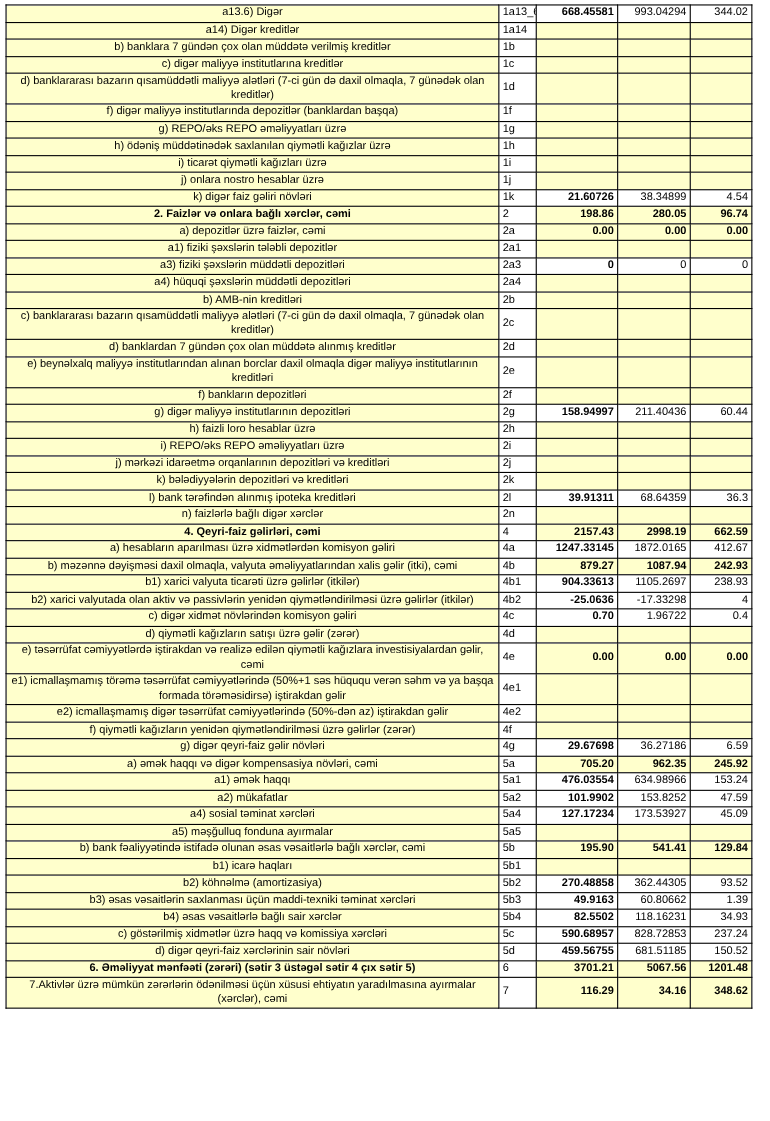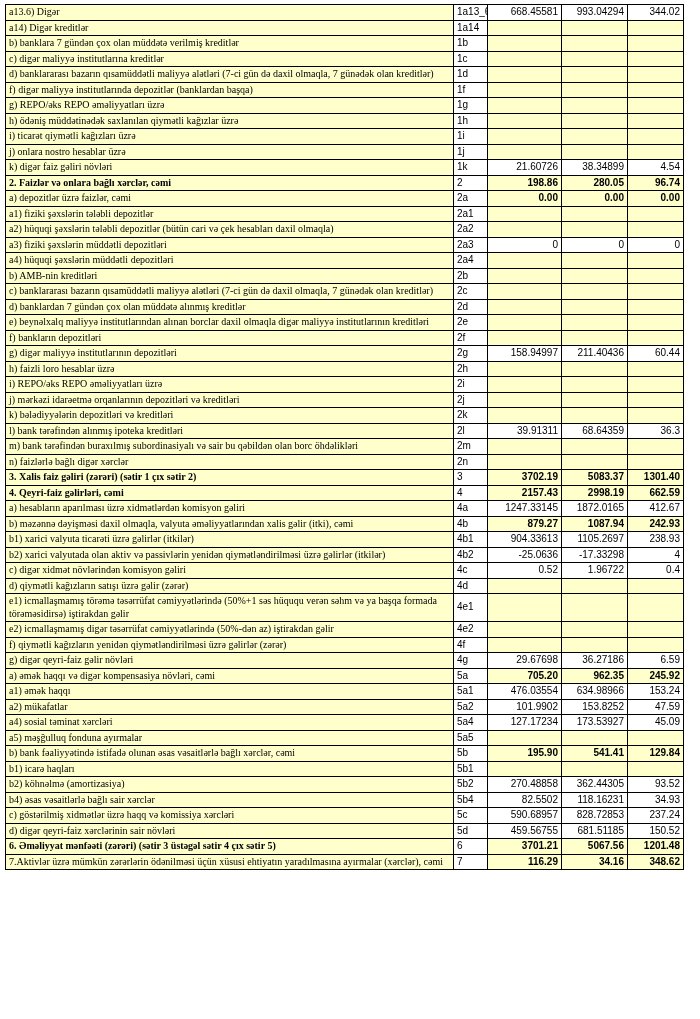--- a/index.html
+++ b/index.html
@@ -25,35 +25,34 @@
   table.fin td {
     border: 1px solid var(--brd, #000000);
     font-size: 10px;
     line-height: 12.5px;
     padding: 1px 3px;
     vertical-align: middle;
     overflow: hidden;
   }
   td.c-label {
     background: var(--hl, #FFFFCC);
-    text-align: left;
-    font-family: Liberation Serif, serif;
+    text-align: center;
   }
   td.c-label.b { font-weight: bold; }
   td.c-code {
     background: var(--wht, #FFFFFF);
     text-align: left;
     padding-left: 2px;
     white-space: nowrap;
   }
   td.c-num {
     text-align: right;
     white-space: nowrap;
   }
-  td.n1 { padding-right: 12px; }
+  td.n1 { padding-right: 12px; font-weight: bold; }
   td.n2 { padding-right: 5px; }
   td.n3 { padding-right: 14px; }
   td.c-num.data  { background: var(--wht, #FFFFFF); }
   td.c-num.empty { background: var(--hl, #FFFFCC); }
   td.c-num.calc  { background: var(--hl, #FFFFCC); font-weight: bold; }
 </style>
 </head>
 <body>
 
 <div class="sheet">
@@ -158,27 +157,20 @@
           <td class="c-num n3 calc">0.00</td>
         </tr>
         <tr>
           <td class="c-label">a1) fiziki şəxslərin tələbli depozitlər</td>
           <td class="c-code">2a1</td>
           <td class="c-num n1 empty"></td>
           <td class="c-num n2 empty"></td>
           <td class="c-num n3 empty"></td>
         </tr>
         <tr>
-          <td class="c-label">a2) hüquqi şəxslərin tələbli depozitlər (bütün cari və çek hesabları daxil olmaqla)</td>
-          <td class="c-code">2a2</td>
-          <td class="c-num n1 empty"></td>
-          <td class="c-num n2 empty"></td>
-          <td class="c-num n3 empty"></td>
-        </tr>
-        <tr>
           <td class="c-label">a3) fiziki şəxslərin müddətli depozitləri</td>
           <td class="c-code">2a3</td>
           <td class="c-num n1 data">0</td>
           <td class="c-num n2 data">0</td>
           <td class="c-num n3 data">0</td>
         </tr>
         <tr>
           <td class="c-label">a4) hüquqi şəxslərin müddətli depozitləri</td>
           <td class="c-code">2a4</td>
           <td class="c-num n1 empty"></td>
@@ -256,39 +248,25 @@
           <td class="c-num n3 empty"></td>
         </tr>
         <tr>
           <td class="c-label">l) bank tərəfindən alınmış ipoteka kreditləri</td>
           <td class="c-code">2l</td>
           <td class="c-num n1 data">39.91311</td>
           <td class="c-num n2 data">68.64359</td>
           <td class="c-num n3 data">36.3</td>
         </tr>
         <tr>
-          <td class="c-label">m) bank tərəfindən buraxılmış subordinasiyalı və sair bu qəbildən olan borc öhdəlikləri</td>
-          <td class="c-code">2m</td>
-          <td class="c-num n1 empty"></td>
-          <td class="c-num n2 empty"></td>
-          <td class="c-num n3 empty"></td>
-        </tr>
-        <tr>
           <td class="c-label">n) faizlərlə bağlı digər xərclər</td>
           <td class="c-code">2n</td>
           <td class="c-num n1 empty"></td>
           <td class="c-num n2 empty"></td>
           <td class="c-num n3 empty"></td>
-        </tr>
-        <tr>
-          <td class="c-label b">3. Xalis faiz gəliri (zərəri) (sətir 1 çıx sətir 2)</td>
-          <td class="c-code">3</td>
-          <td class="c-num n1 calc">3702.19</td>
-          <td class="c-num n2 calc">5083.37</td>
-          <td class="c-num n3 calc">1301.40</td>
         </tr>
         <tr>
           <td class="c-label b">4. Qeyri-faiz gəlirləri, cəmi</td>
           <td class="c-code">4</td>
           <td class="c-num n1 calc">2157.43</td>
           <td class="c-num n2 calc">2998.19</td>
           <td class="c-num n3 calc">662.59</td>
         </tr>
         <tr>
           <td class="c-label">a) hesabların aparılması üzrə xidmətlərdən komisyon gəliri</td>
@@ -314,30 +292,37 @@
         <tr>
           <td class="c-label">b2) xarici valyutada olan aktiv və passivlərin yenidən qiymətləndirilməsi üzrə gəlirlər (itkilər)</td>
           <td class="c-code">4b2</td>
           <td class="c-num n1 data">-25.0636</td>
           <td class="c-num n2 data">-17.33298</td>
           <td class="c-num n3 data">4</td>
         </tr>
         <tr>
           <td class="c-label">c) digər xidmət növlərindən komisyon gəliri</td>
           <td class="c-code">4c</td>
-          <td class="c-num n1 data">0.52</td>
+          <td class="c-num n1 data">0.70</td>
           <td class="c-num n2 data">1.96722</td>
           <td class="c-num n3 data">0.4</td>
         </tr>
         <tr>
           <td class="c-label">d) qiymətli kağızların satışı üzrə gəlir (zərər)</td>
           <td class="c-code">4d</td>
           <td class="c-num n1 empty"></td>
           <td class="c-num n2 empty"></td>
           <td class="c-num n3 empty"></td>
+        </tr>
+        <tr>
+          <td class="c-label">e) təsərrüfat cəmiyyətlərdə iştirakdan və realizə edilən qiymətli kağızlara investisiyalardan gəlir, cəmi</td>
+          <td class="c-code">4e</td>
+          <td class="c-num n1 calc">0.00</td>
+          <td class="c-num n2 calc">0.00</td>
+          <td class="c-num n3 calc">0.00</td>
         </tr>
         <tr>
           <td class="c-label">e1) icmallaşmamış törəmə təsərrüfat cəmiyyətlərində  (50%+1 səs hüququ verən səhm və ya başqa formada törəməsidirsə) iştirakdan gəlir</td>
           <td class="c-code">4e1</td>
           <td class="c-num n1 empty"></td>
           <td class="c-num n2 empty"></td>
           <td class="c-num n3 empty"></td>
         </tr>
         <tr>
           <td class="c-label">e2) icmallaşmamış digər təsərrüfat cəmiyyətlərində (50%-dən az) iştirakdan gəlir</td>
@@ -410,20 +395,27 @@
           <td class="c-num n3 empty"></td>
         </tr>
         <tr>
           <td class="c-label">b2) köhnəlmə (amortizasiya)</td>
           <td class="c-code">5b2</td>
           <td class="c-num n1 data">270.48858</td>
           <td class="c-num n2 data">362.44305</td>
           <td class="c-num n3 data">93.52</td>
         </tr>
         <tr>
+          <td class="c-label">b3) əsas vəsaitlərin saxlanması üçün maddi-texniki təminat xərcləri</td>
+          <td class="c-code">5b3</td>
+          <td class="c-num n1 data">49.9163</td>
+          <td class="c-num n2 data">60.80662</td>
+          <td class="c-num n3 data">1.39</td>
+        </tr>
+        <tr>
           <td class="c-label">b4) əsas vəsaitlərlə bağlı sair xərclər</td>
           <td class="c-code">5b4</td>
           <td class="c-num n1 data">82.5502</td>
           <td class="c-num n2 data">118.16231</td>
           <td class="c-num n3 data">34.93</td>
         </tr>
         <tr>
           <td class="c-label">c) göstərilmiş xidmətlər üzrə haqq və komissiya xərcləri</td>
           <td class="c-code">5c</td>
           <td class="c-num n1 data">590.68957</td>

